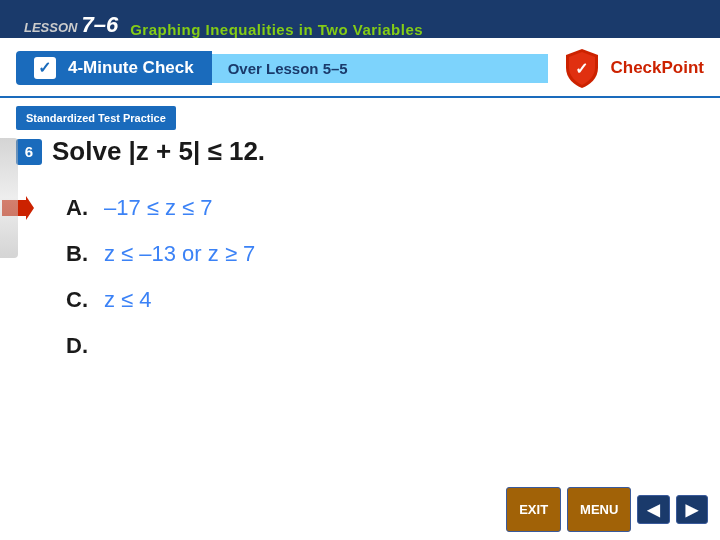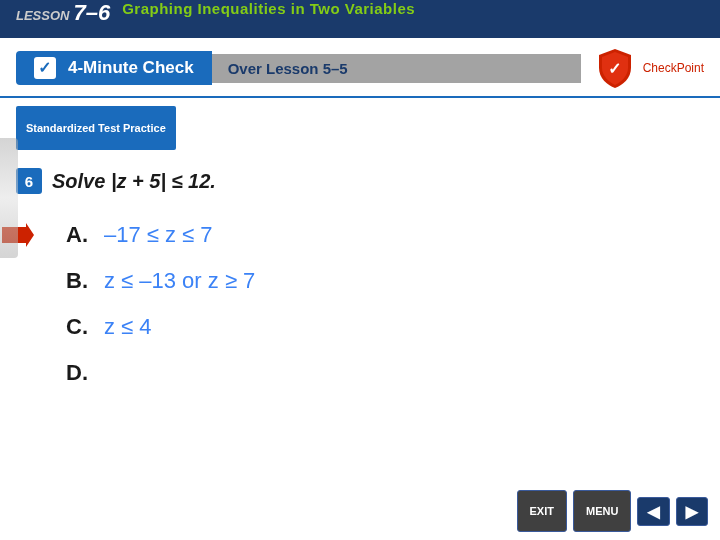--- a/index.html
+++ b/index.html
@@ -10,22 +10,22 @@
       font-family: Arial, sans-serif;
       background: #fff;
       position: relative;
     }
 
     
     .top-header {
       background: #1a3a6b;
       height: 38px;
       display: flex;
-      align-items: flex-start;
-      padding: 0 16px;
+      align-items: flex-end;
+      padding: 0 24px;
       gap: 12px;
     }
     .lesson-badge {
       background: #1a3a6b;
       color: #fff;
       font-size: 22px;
       font-weight: bold;
       font-style: italic;
       display: flex;
       align-items: baseline;
@@ -83,52 +83,52 @@
       border-radius: 3px;
       margin-right: 4px;
     }
     .check-icon-inner {
       color: #1a6bbc;
       font-size: 16px;
       font-weight: bold;
       line-height: 1;
     }
     .over-lesson-text {
-      background: #a3a3a3;
+      background: #7dd3fc;
       color: #1a3a6b;
       font-size: 15px;
       font-weight: bold;
       padding: 6px 16px;
       flex: 1;
     }
     .checkpoint-logo {
       display: flex;
       align-items: center;
       gap: 6px;
       margin-left: 12px;
     }
     .checkpoint-icon {
       width: 44px;
       height: 44px;
     }
     .checkpoint-text {
       color: #cc2200;
-      font-size: 12px;
-      font-weight: normal;
+      font-size: 17px;
+      font-weight: bold;
     }
 
     
     .std-test-badge {
       background: #1a6bbc;
       color: #fff;
       font-size: 11px;
       font-weight: bold;
-      padding: 16px 10px;
+      padding: 6px 10px;
       display: inline-block;
-      margin: 8px 16px 12px 16px;
+      margin: 8px 16px 0 16px;
       border-radius: 2px;
     }
 
     
     .problem-area {
       padding: 6px 16px 0 16px;
     }
     .problem-question {
       display: flex;
       align-items: center;
@@ -142,24 +142,23 @@
       font-weight: bold;
       width: 26px;
       height: 26px;
       display: flex;
       align-items: center;
       justify-content: center;
       border-radius: 3px;
       flex-shrink: 0;
     }
     .problem-text {
-      font-size: 20px;
+      font-size: 26px;
       font-weight: bold;
       color: #1a1a1a;
-      font-style: italic;
     }
 
     
     .answer-choices {
       list-style: none;
       padding: 0;
       margin: 0;
     }
     .answer-item {
       display: flex;
@@ -198,25 +197,25 @@
       position: absolute;
       bottom: 0;
       right: 0;
       background: transparent;
       display: flex;
       align-items: center;
       padding: 8px 12px;
       gap: 6px;
     }
     .nav-btn {
-      background: #404040;
+      background: #a16207;
       border: 1px solid #3a5a9b;
       border-radius: 3px;
       color: #fff;
-      font-size: 11px;
+      font-size: 13px;
       font-weight: bold;
       padding: 14px 12px;
       cursor: pointer;
       display: flex;
       align-items: center;
       justify-content: center;
     }
     .nav-btn-arrow {
       background: #1a3a6b;
       border: 1px solid #3a5a9b;

